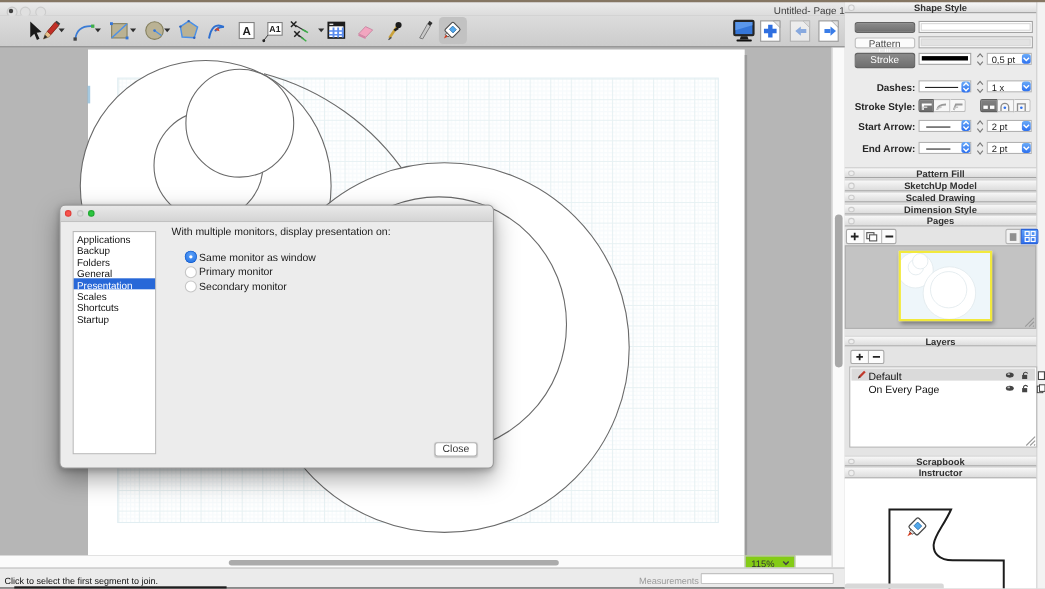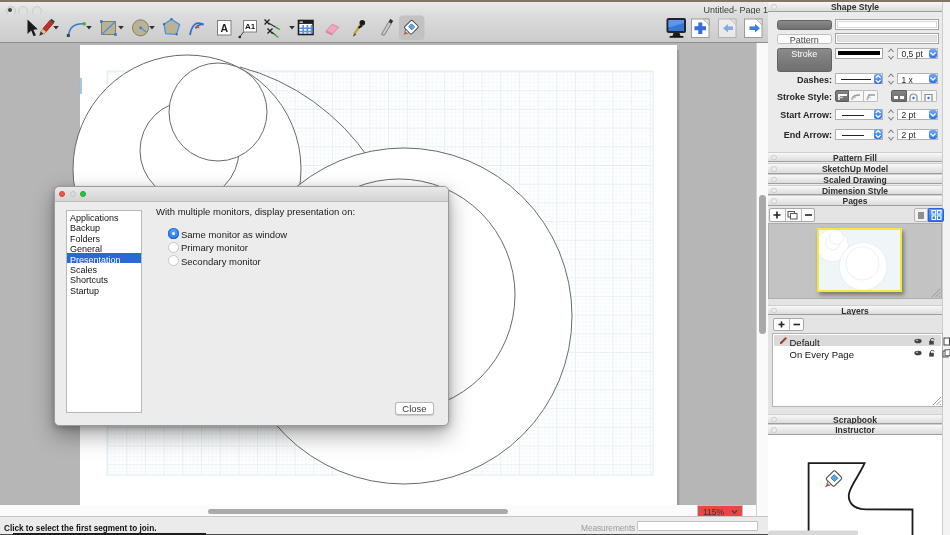--- a/index.html
+++ b/index.html
@@ -49,21 +49,21 @@
   <circle cx="399" cy="252" r="116"></circle>
  </g>
 </svg>
 <div class="abs" id="vscroll" style="left:756px;top:43px;width:12px;height:473px;background:#fafafa;border-left:1px solid #d0d0d0;box-sizing:border-box;">
  <div class="abs" style="left:2px;top:152px;width:7px;height:139px;border-radius:4px;background:#a8a8a8;"></div>
 </div>
 <div class="abs" id="hscroll" style="left:0;top:505px;width:756px;height:11px;background:#fbfbfb;">
  <div class="abs" style="left:208px;top:3.5px;width:300px;height:5.5px;border-radius:3px;background:#ababab;"></div>
 </div>
 
-<div class="abs" id="zoombox" style="left:697px;top:504.5px;width:46px;height:12px;background:#ef4444;border:1px solid #c0c0c0;box-sizing:border-box;font-size:8.5px;color:#333;">
+<div class="abs" id="zoombox" style="left:677px;top:504.5px;width:46px;height:12px;background:#84cc16;border:1px solid #c0c0c0;box-sizing:border-box;font-size:8.5px;color:#333;">
  <span style="position:absolute;left:5px;top:1px;">115%</span>
  <svg class="abs" style="right:4px;top:3px;" width="7" height="6" viewBox="0 0 7 6">
       <path d="M1 1.5L3.5 4L6 1.5" stroke="#444" stroke-width="1.4" fill="none"></path>
     </svg>
 </div>
 <div class="abs" id="topstrip"></div>
 <div class="abs" id="titlebar">
  <div class="tl" style="left:5.5px;top:3.5px;width:8.5px;height:8.5px;background:#e0e0e0;border:0.5px solid #c6c6c6;"></div>
  <div class="abs" style="left:7.8px;top:5.8px;width:4px;height:4px;border-radius:50%;background:#3f3f3f;"></div>
  <div class="tl" style="left:17.5px;top:3.5px;width:8.5px;height:8.5px;background:#e0e0e0;border:0.5px solid #cccccc;"></div>
@@ -167,21 +167,21 @@
  </g>
  <g>
   <rect x="744.5" y="5" width="17.5" height="18.5" fill="#ffffff" stroke="#9a9a9a" stroke-width="1"></rect>
   <path d="M756 5L762 5L762 11Z" fill="#e2e2e2" stroke="#9a9a9a" stroke-width="0.7"></path>
   <path d="M755 10L760 14.2L755 18.4Z" fill="#3a7de8"></path>
   <rect x="749.5" y="12.4" width="5.5" height="3.6" fill="#3a7de8"></rect>
  </g>
 </svg>
 </div>
 <div class="abs" id="statusbar">
- <span style="position:absolute;left:4px;top:7px;font-weight:bold;color:#111;font-size:8.2px;">Click to select the first segment to join.</span>
+ <span style="position:absolute;left:4px;top:7px;font-weight:normal;color:#111;font-size:8.2px;">Click to select the first segment to join.</span>
  <span style="position:absolute;left:581px;top:5.5px;color:#9b9b9b;font-size:8.4px;letter-spacing:-0.1px;">Measurements</span>
  <div class="abs" style="left:637px;top:3.5px;width:121px;height:10.5px;background:#ffffff;border:1px solid #c2c2c2;border-radius:1px;box-sizing:border-box;"></div>
  <div class="abs" style="left:0;top:17px;width:768px;height:2px;background:#4a4a4a;"></div>
  <div class="abs" style="left:13px;top:15.5px;width:193px;height:3.5px;background:#1e1e1e;"></div>
 </div>
 <div class="abs" id="tray" style="left:768px;top:0;width:182px;height:535px;background:#ebebeb;">
  <div class="abs" style="left:174px;top:0;width:8px;height:535px;background:#f3f3f3;border-left:1px solid #cccccc;box-sizing:border-box;"></div>
  <div class="phead" style="top:1px;"><span>Shape Style</span><i class="pdot"></i></div>
  <div class="phead" style="top:151.5px;"><span>Pattern Fill</span><i class="pdot"></i></div>
  <div class="phead" style="top:163px;"><span>SketchUp Model</span><i class="pdot"></i></div>
@@ -197,21 +197,21 @@
     </div>
  <div class="swatch" style="left:66.5px;top:18.5px;width:104.5px;height:11px;">
       <div class="swin"></div>
     </div>
  <div class="litebtn" style="left:8.5px;top:33.5px;width:55.5px;height:10px;">
       <div style="margin-top:0.2px;text-align:center;">Pattern</div>
     </div>
  <div class="swatch" style="left:66.5px;top:33px;width:104.5px;height:10.5px;">
       <div class="swin" style="background:#e2e2e2;"></div>
     </div>
- <div class="darkbtn" style="left:8.5px;top:47.5px;width:55.5px;height:24px;">
+ <div class="darkbtn" style="left:8.5px;top:47.5px;width:55.5px;height:14px;">
       <div style="margin-top:0.5px;">Stroke</div>
     </div>
  <div class="swatch" style="left:66.5px;top:47.5px;width:48.5px;height:11px;">
       <div style="position:absolute;left:2px;top:2.5px;right:2px;bottom:2.5px;background:#000;"></div>
     </div>
  <svg class="abs" style="left:119px;top:47.5px;" width="8" height="12" viewBox="0 0 8 12">
       <path d="M1.5 4L4 1L6.5 4" fill="none" stroke="#7a7a7a" stroke-width="1.05"></path>
       <path d="M1.5 8L4 11L6.5 8" fill="none" stroke="#7a7a7a" stroke-width="1.05"></path>
     </svg>
  <div class="fieldw" style="left:128.5px;top:47.5px;width:41.5px;height:11px;">

